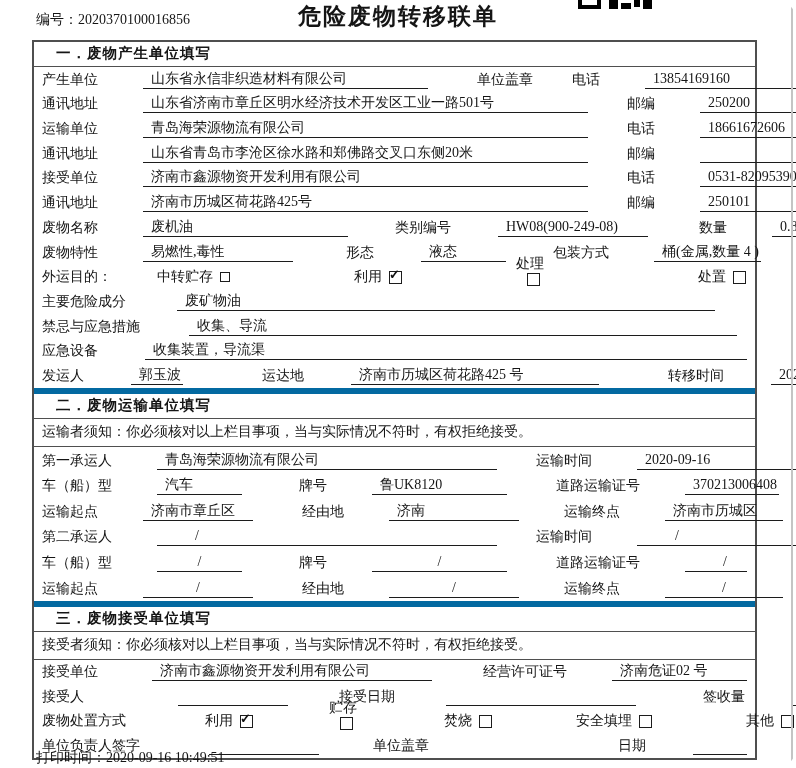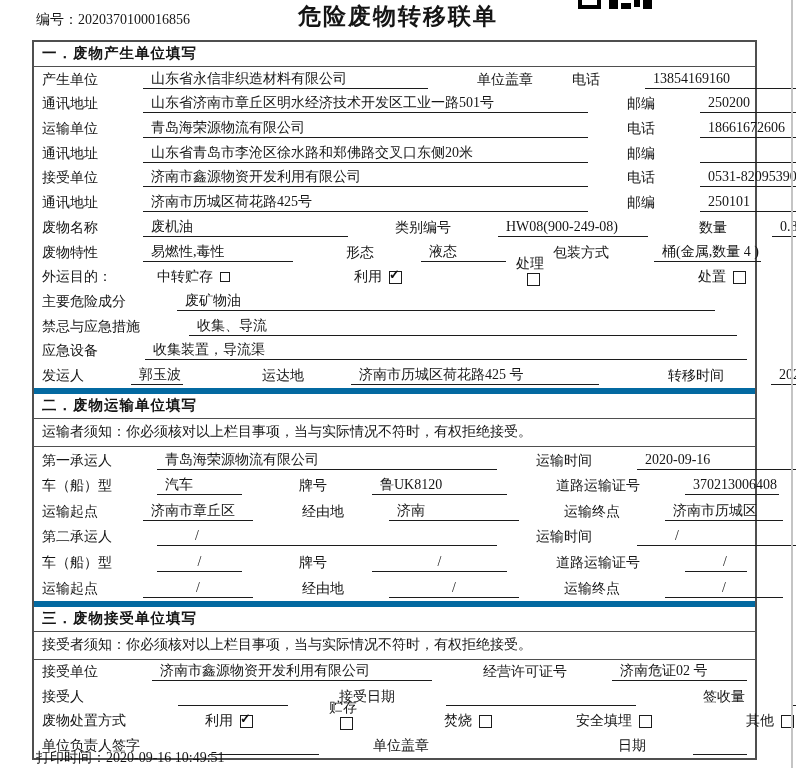--- a/index.html
+++ b/index.html
@@ -1,31 +1,31 @@
 <!DOCTYPE html>
 <html><head>
 <meta charset="utf-8">
 <style>
   html,body{margin:0;padding:0;}
   body{width:796px;height:768px;background:#ffffff;font-family:"Liberation Serif","DejaVu Serif",serif;color:#151515;}
-  .page{position:relative;width:796px;height:768px;background:#fff;overflow:hidden;}
+  .page{position:relative;width:796px;height:768px;background:#fff;overflow:hidden;border-radius:20px;}
   .scan-edge{position:absolute;top:0;right:3px;width:2px;height:768px;background:#c4c4c4;}
   .serial{position:absolute;top:11px;left:36px;font-size:14px;white-space:nowrap;}
   .title{position:absolute;top:1px;left:0;right:0;text-align:center;font-size:23px;font-weight:700;letter-spacing:2px;}
   .qr{position:absolute;top:0;left:578px;width:74px;height:9px;}
   .qb{position:absolute;background:#000;}
   .qb1{left:0;top:0;width:4px;height:9px;}
   .qb2{left:0;top:5px;width:23px;height:4px;}
   .qb3{left:19px;top:0;width:4px;height:9px;}
   .qb4{left:31px;top:0;width:9px;height:9px;}
   .qb5{left:43px;top:3px;width:10px;height:6px;}
   .qb6{left:56px;top:0;width:6px;height:7px;}
   .qb7{left:65px;top:0;width:9px;height:9px;}
   .form{position:absolute;top:40px;left:32px;width:725px;border:2px solid #4f4f4f;background:#fff;box-sizing:border-box;}
-  .sec-h{font-weight:700;font-size:14.5px;padding:2px 8px 3px 8px;border-bottom:1.5px solid #4f4f4f;letter-spacing:1px;}
+  .sec-h{font-weight:700;font-size:14.5px;padding:2px 8px 3px 22px;border-bottom:1.5px solid #4f4f4f;letter-spacing:1px;}
   .sec-top{border-top:6px solid #0369a1;}
   .notice{font-size:14px;padding:4px 8px 5px 8px;border-bottom:1.5px solid #4f4f4f;white-space:nowrap;}
   .row{display:flex;align-items:flex-end;padding:0 8px 3px 8px;box-sizing:border-box;gap:39px;}
   .s1row{height:24.7px;}
   .s2row{height:25.6px;}
   .s3row{height:24.5px;}
   .lbl{white-space:nowrap;flex:none;font-size:14px;line-height:18px;}
   .uv{border-bottom:1px solid #1c1c1c;height:19px;line-height:18px;box-sizing:border-box;white-space:nowrap;flex:none;padding:0 2px 0 8px;font-size:14px;overflow:visible;}
   .uv.grow{flex:1 1 auto;}
   .uv.c{text-align:center;padding-left:2px;}

